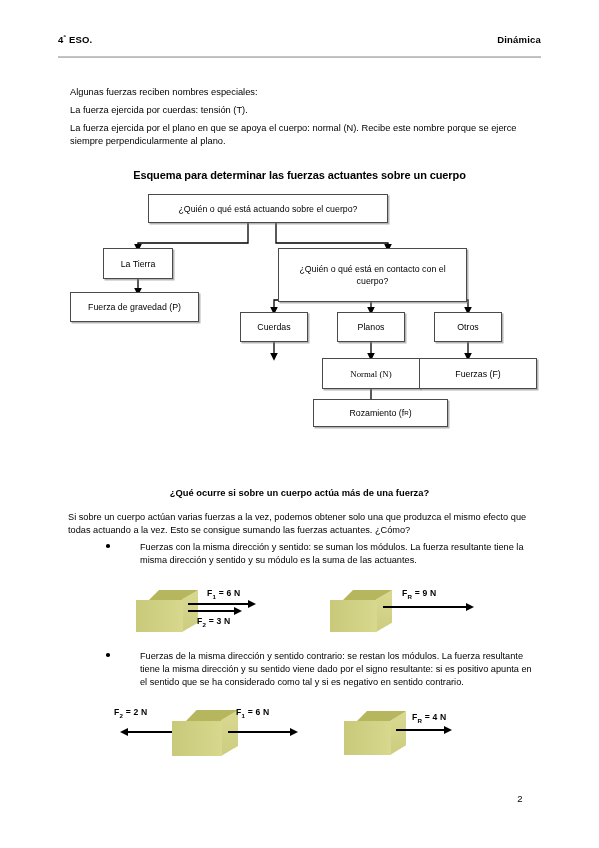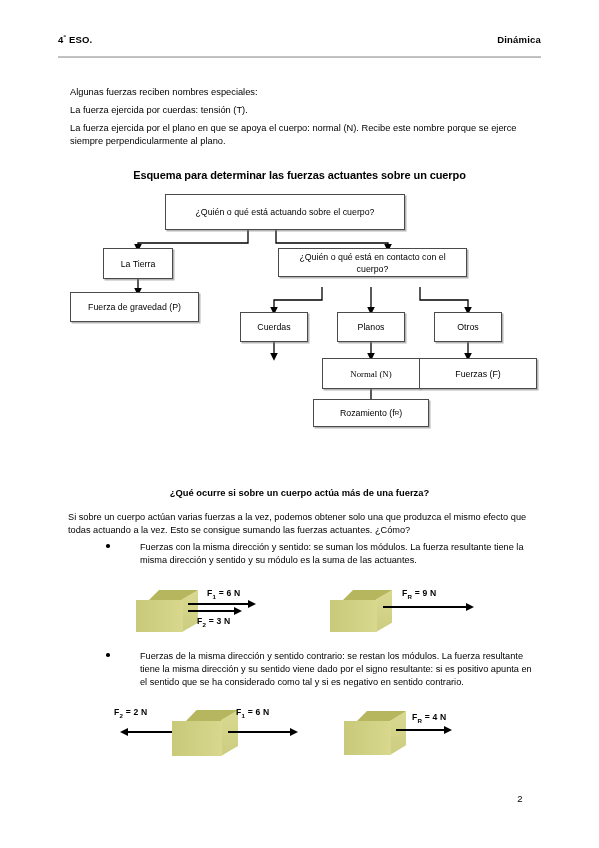--- a/index.html
+++ b/index.html
@@ -218,36 +218,36 @@
       <path d="M274,342 L274,357" marker-end="url(#ah)"></path>
 
       <path d="M371,342 L371,357" marker-end="url(#ah)"></path>
 
       <path d="M468,342 L468,357" marker-end="url(#ah)"></path>
 
       <path d="M371,389 L371,399"></path>
     </g>
   </svg>
 
-  <div class="fbox" style="left:148px; top:194px; width:240px; height:36px;margin-left:17px;">¿Quién o qué está actuando sobre el cuerpo?</div>
+  <div class="fbox" style="left:148px; top:194px; width:240px; height:29px;">¿Quién o qué está actuando sobre el cuerpo?</div>
 
   <div class="fbox" style="left:103px; top:248px; width:70px; height:31px;">La Tierra</div>
 
   <div class="fbox" style="left:70px; top:292px; width:129px; height:30px;">Fuerza de gravedad (P)</div>
 
-  <div class="fbox" style="left:278px; top:248px; width:189px; height:29px;">¿Quién o qué está en contacto con el cuerpo?</div>
+  <div class="fbox" style="left:278px; top:248px; width:189px; height:54px;">¿Quién o qué está en contacto con el cuerpo?</div>
 
   <div class="fbox" style="left:240px; top:312px; width:68px; height:30px;">Cuerdas</div>
   <div class="fbox" style="left:337px; top:312px; width:68px; height:30px;">Planos</div>
   <div class="fbox" style="left:434px; top:312px; width:68px; height:30px;">Otros</div>
 
   <div class="fbox" style="left:322px; top:358px; width:98px; height:31px;font-family:Liberation Serif, serif;">Normal (N)</div>
   <div class="fbox" style="left:419px; top:358px; width:118px; height:31px;">Fuerzas (F)</div>
 
-  <div class="fbox" style="left:313px; top:399px; width:116px; height:28px;align-items:center;">
+  <div class="fbox" style="left:313px; top:399px; width:135px; height:28px;align-items:center;">
       <span>Rozamiento (f</span>
       <sub style="font-size:6.2px;">R</sub>
       <span>)</span>
     </div>
 
   <div class="qtitle">¿Qué ocurre si sobre un cuerpo actúa más de una fuerza?</div>
   <div class="p4">Si sobre un cuerpo actúan varias fuerzas a la vez, podemos obtener solo una que produzca el mismo efecto que todas actuando a la vez. Esto se consigue sumando las fuerzas actuantes. ¿Cómo?</div>
 
   <div class="bullet b1">
     <span class="dot"></span>

